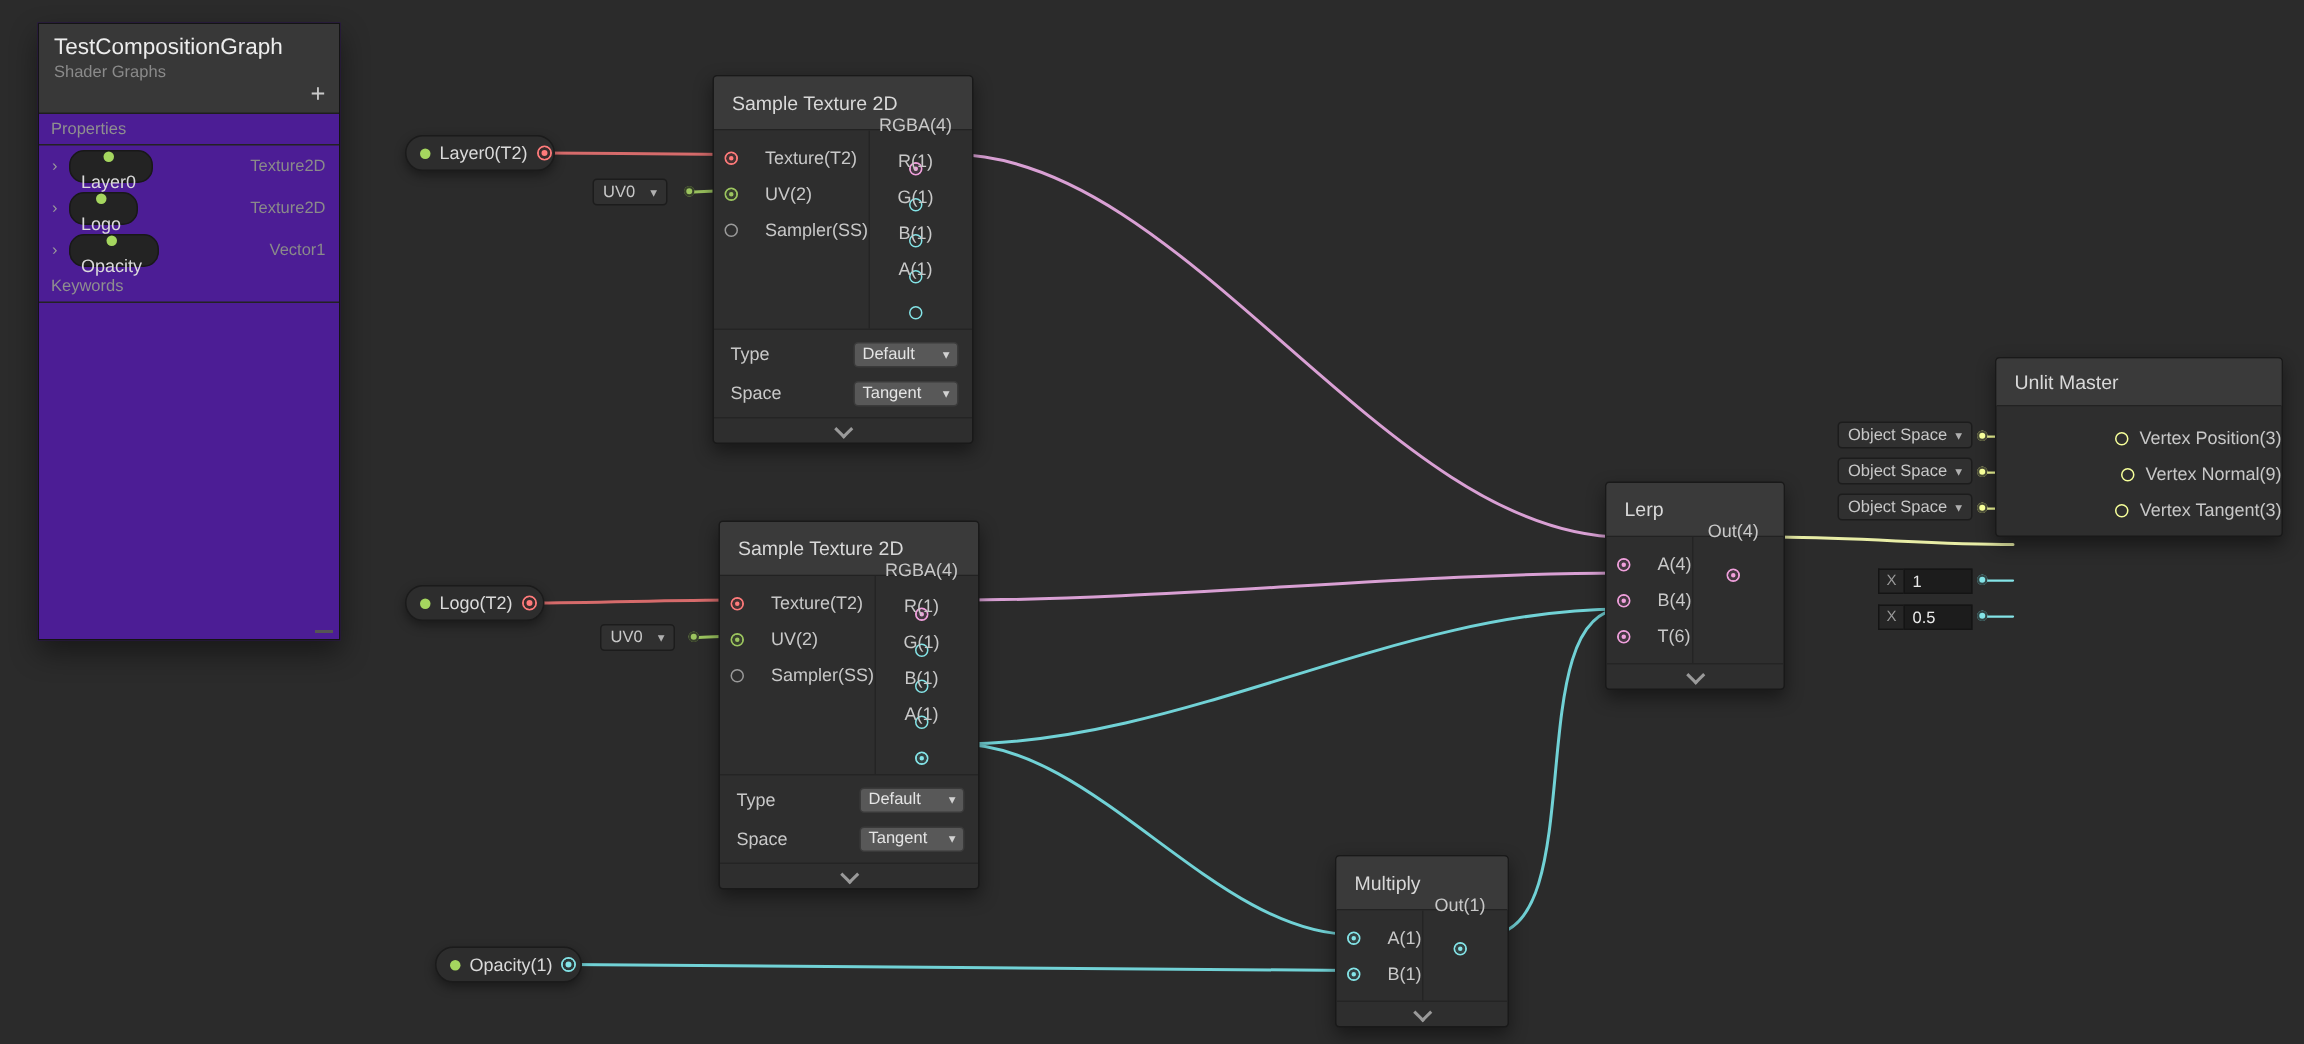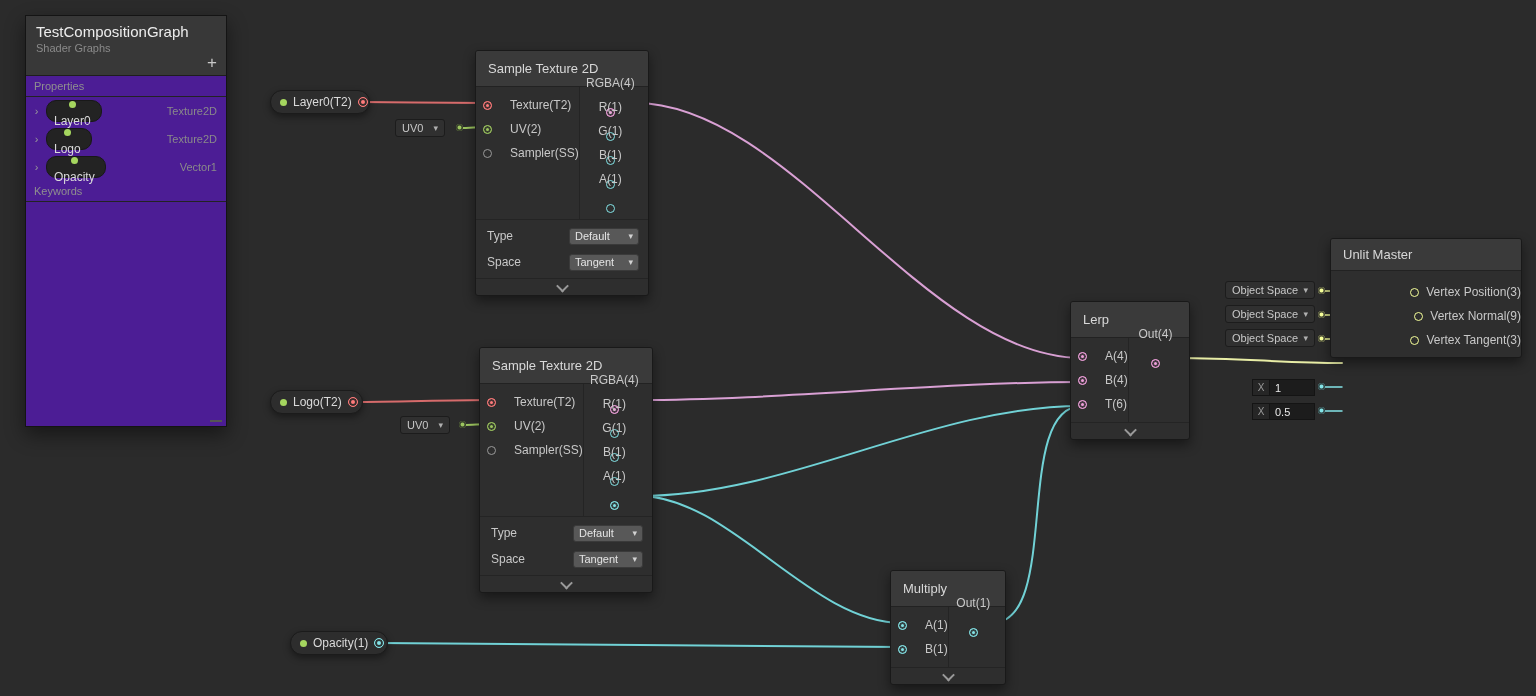--- a/index.html
+++ b/index.html
@@ -295,21 +295,21 @@
         <span>Tangent</span>
         <span class="caret">▾</span>
       </span>
     </div>
   </div>
   <div class="collapse-bar">
     <span class="chev"></span>
   </div>
 </div>
 
-<div class="node" style="left:1070px; top:301px; width:118px;">
+<div class="node" style="left:1070px; top:321px; width:118px;">
   <div class="node-header">Lerp</div>
   <div class="node-cols">
     <div class="col col-in" style="flex:0 0 57px;">
       <div class="row">
         <span class="port filled c-v4"></span>
         <span>A(4)</span>
       </div>
       <div class="row">
         <span class="port filled c-v4"></span>
         <span>B(4)</span>

